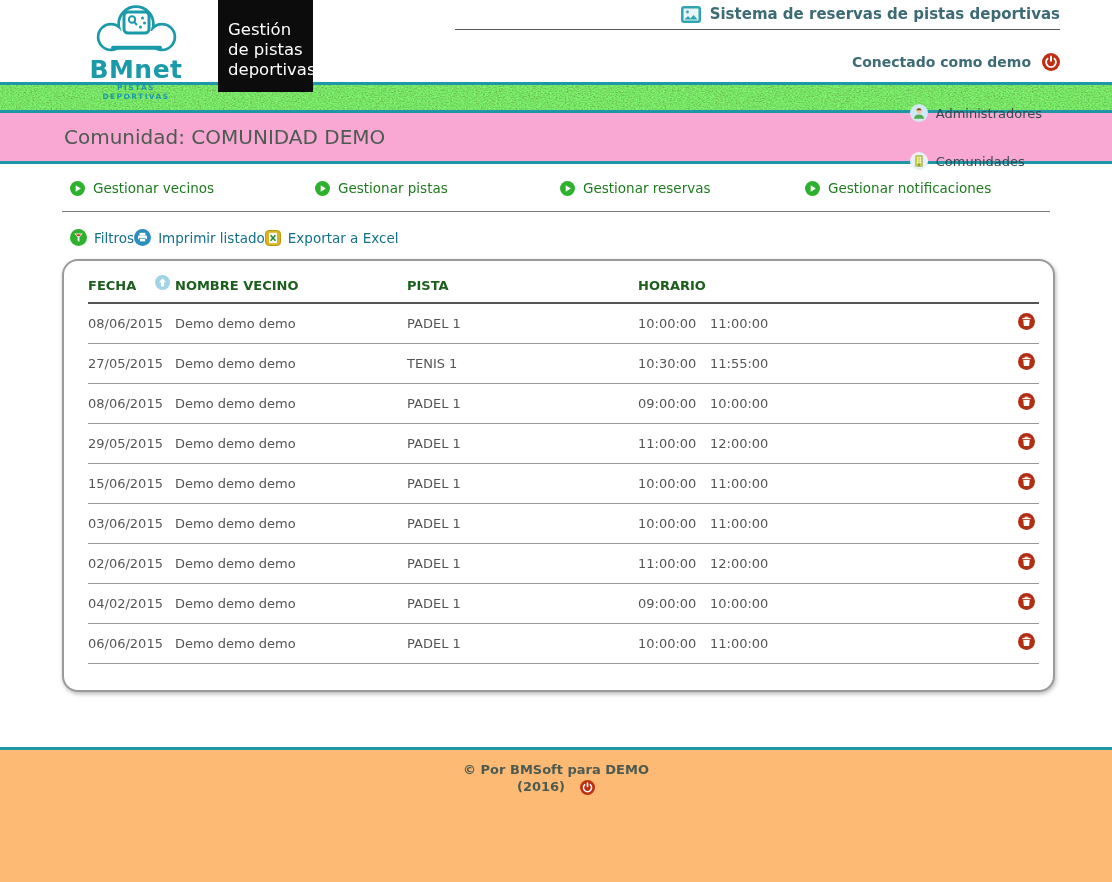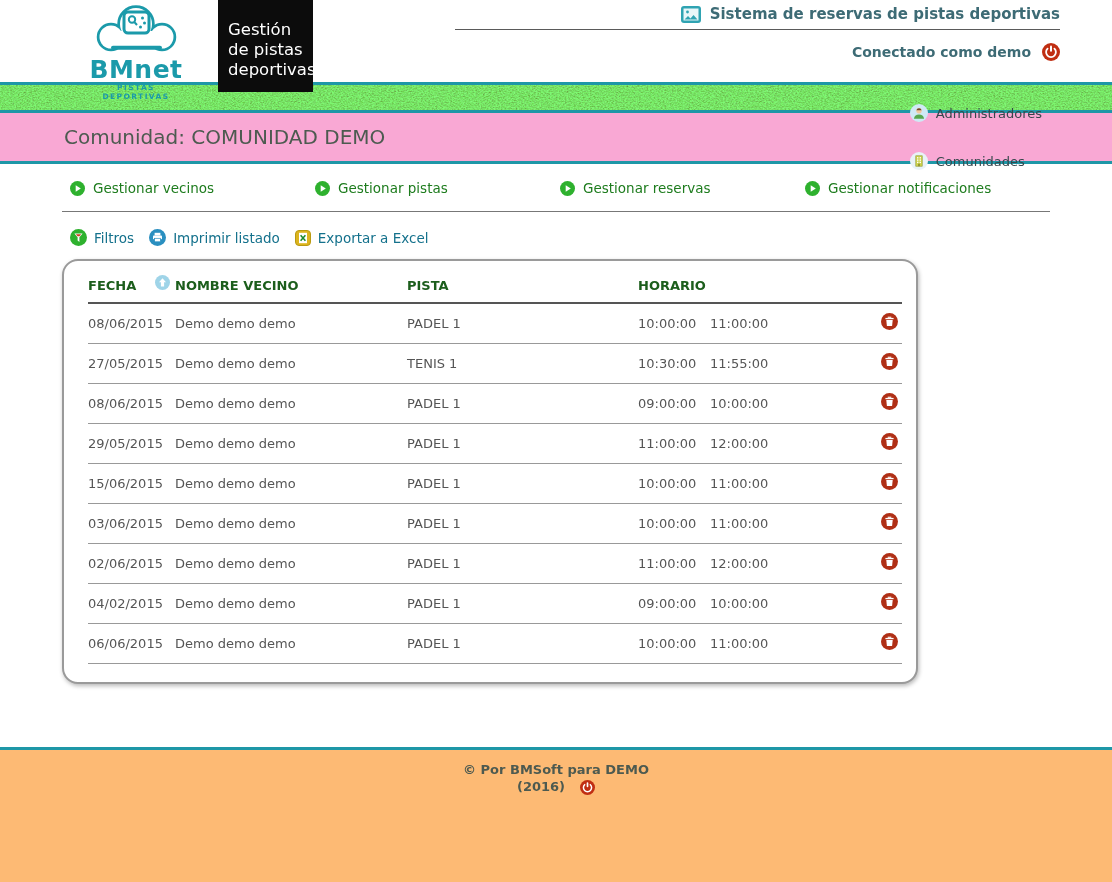--- a/index.html
+++ b/index.html
@@ -15,21 +15,21 @@
   .logo { position:absolute; left:86px; top:3px; width:100px; text-align:center; cursor:pointer; }
   .logo-brand { color:#1b9aaa; font-size:25px; font-weight:bold; line-height:1; letter-spacing:.5px; margin-top:-2px; }
   .logo-tag { color:#1b9aaa; font-size:7.5px; font-weight:bold; letter-spacing:1.4px; margin-top:1px; }
   .app-box {
     position:absolute; left:218px; top:0; width:95px; height:92px; background:#0c0c0c;
     color:#fff; font-size:16.5px; line-height:1.2; padding:20px 0 0 10px;
   }
   .sys-title { position:absolute; right:52px; top:5px; display:flex; align-items:flex-end; gap:9px; }
   .sys-title span { color:#3d6b75; font-size:15px; font-weight:bold; }
   .title-rule { position:absolute; top:29px; left:455px; right:52px; height:0; border-top:1px solid #5a5a5a; }
-  .connected { position:absolute; right:52px; top:43px; display:flex; align-items:center; gap:11px; }
+  .connected { position:absolute; right:52px; top:53px; display:flex; align-items:center; gap:11px; }
   .connected span { color:#3d6b75; font-size:14px; font-weight:bold; }
   .icon-btn { cursor:pointer; display:inline-flex; }
 
   
   .grass { height:31px; border-top:3px solid #1e97a7; border-bottom:3px solid #1e97a7; flex:0 0 auto; }
   .grass svg { display:block; }
 
   
   .community-bar {
     height:51px; background:#f9a8d4; border-bottom:3px solid #1e97a7;
@@ -38,28 +38,28 @@
   }
   .community-title { color:#4d5a50; font-size:20px; }
   .community-links { display:flex; gap:30px;flex-direction:column; }
   .community-links a { display:flex; align-items:center; gap:8px; color:#36474c; font-size:13px; text-decoration:none; cursor:pointer; }
 
   
   .menu { margin:16px 62px 0 62px; display:flex; padding:0 0 15px 8px; border-bottom:1px solid #777; }
   .menu-item { flex:1; display:flex; align-items:center; gap:8px; color:#1e7c1e; font-size:13.5px; cursor:pointer; }
 
   
-  .actions { margin:17px 0 0 70px; display:flex; align-items:center; gap:15px; }
+  .actions { margin:17px 0 0 70px; display:flex; align-items:center; }
   .action-link { display:flex; align-items:center; gap:7px; color:#14718c; font-size:13.5px; cursor:pointer; }
 
   
   .panel {
-    margin:13px 61px 0 62px; width:856px;
+    margin:13px 61px 0 62px; width:993px;
     border:2px solid #9a9a9a; border-radius:16px;
-    padding:13px 14px 18px 24px; background:#fff;
+    padding:13px 14px 26px 24px; background:#fff;
     box-shadow:1px 2px 4px rgba(0,0,0,.28);
   }
   table { width:100%; border-collapse:collapse; }
   th { text-align:left; color:#1c5e1c; font-size:13px; font-weight:bold; padding:4px 0 9px 0; border-bottom:2px solid #555; }
   th.th-nombre { position:relative; }
   .sort-badge { position:absolute; left:-20px; top:1px; cursor:pointer; }
   td { padding:9px 0 10px 0; border-bottom:1px solid #999; color:#555; font-size:13px; }
   .col-fecha { width:87px; } .col-nombre { width:232px; } .col-pista { width:231px; } .col-action { width:42px; }
   .t-inicio { display:inline-block; width:72px; }
   .td-action { text-align:right; padding-right:4px; }

